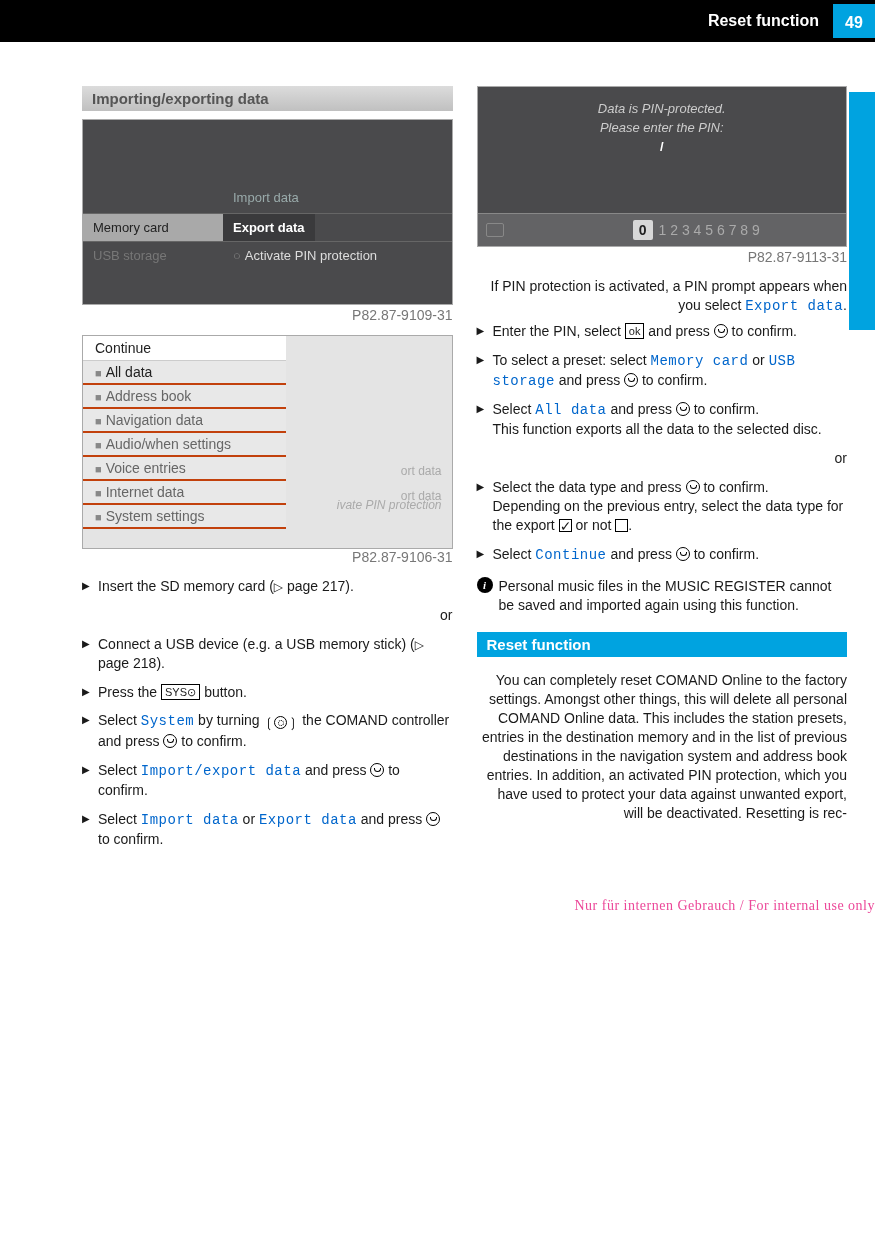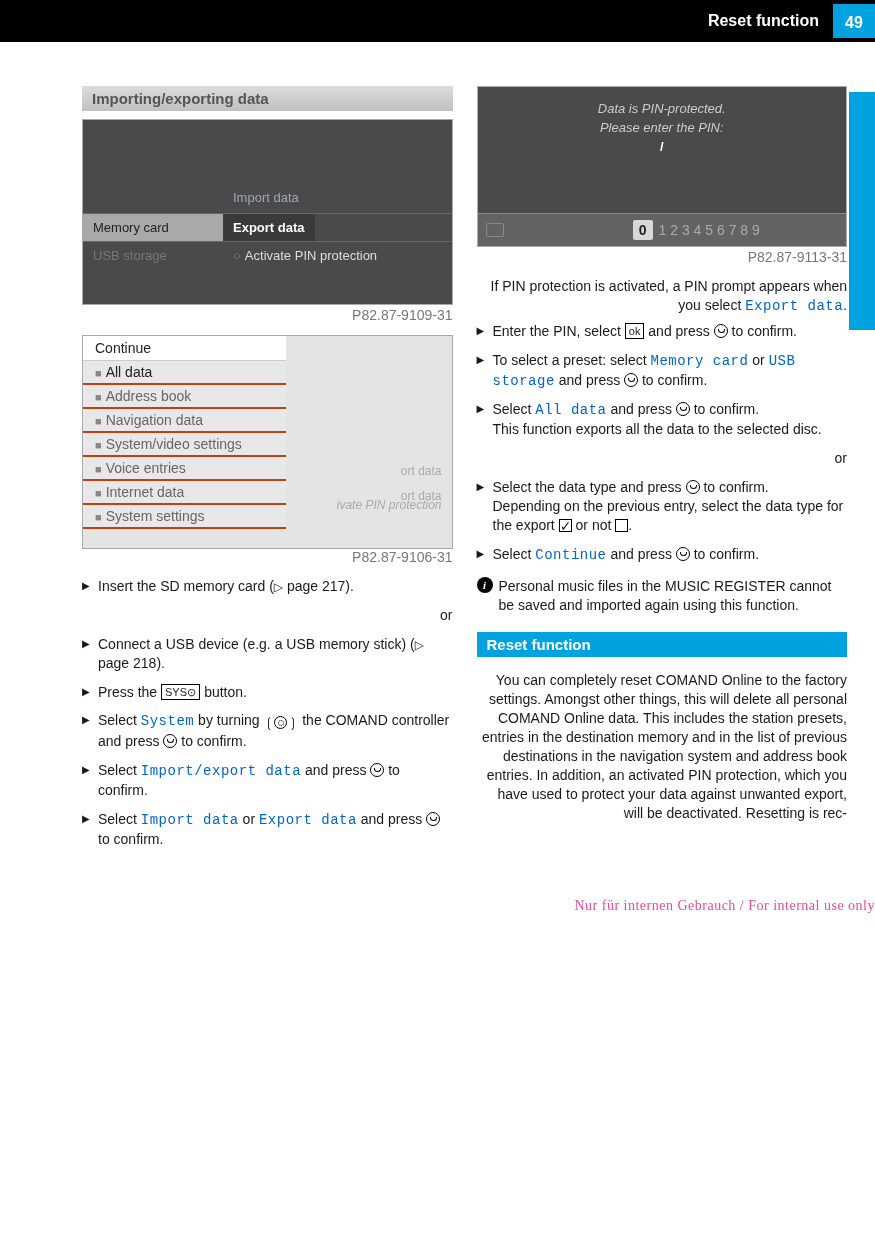--- a/index.html
+++ b/index.html
@@ -302,21 +302,21 @@
         <div><span class="dot">○</span><span>Activate PIN protection</span></div>
       </div>
     </div>
     <div class="fig-caption">P82.87-9109-31</div>
 
     <div class="fig2">
       <div class="cont">Continue</div>
       <div class="opt sel"><span class="mark">■</span><span>All data</span></div>
       <div class="opt"><span class="mark">■</span><span>Address book</span></div>
       <div class="opt"><span class="mark">■</span><span>Navigation data</span></div>
-      <div class="opt"><span class="mark">■</span><span>System/video settings</span></div>
+      <div class="opt"><span class="mark">■</span><span>Audio/when settings</span></div>
       <div class="opt"><span class="mark">■</span><span>Voice entries</span><span class="ghost" style="top:128px;">ort data</span></div>
       <div class="opt"><span class="mark">■</span><span>Internet data</span><span class="ghost" style="top:153px;">ort data</span></div>
       <div class="opt"><span class="mark">■</span><span>System settings</span><span class="ghost" style="top:162px;font-style:italic;">ivate PIN protection</span></div>
     </div>
     <div class="fig-caption">P82.87-9106-31</div>
 
     <ul class="step-list">
       <li class="step-item">
         <span>Insert the SD memory card (</span><span class="xref">▷</span><span> page 217).</span>
       </li>

